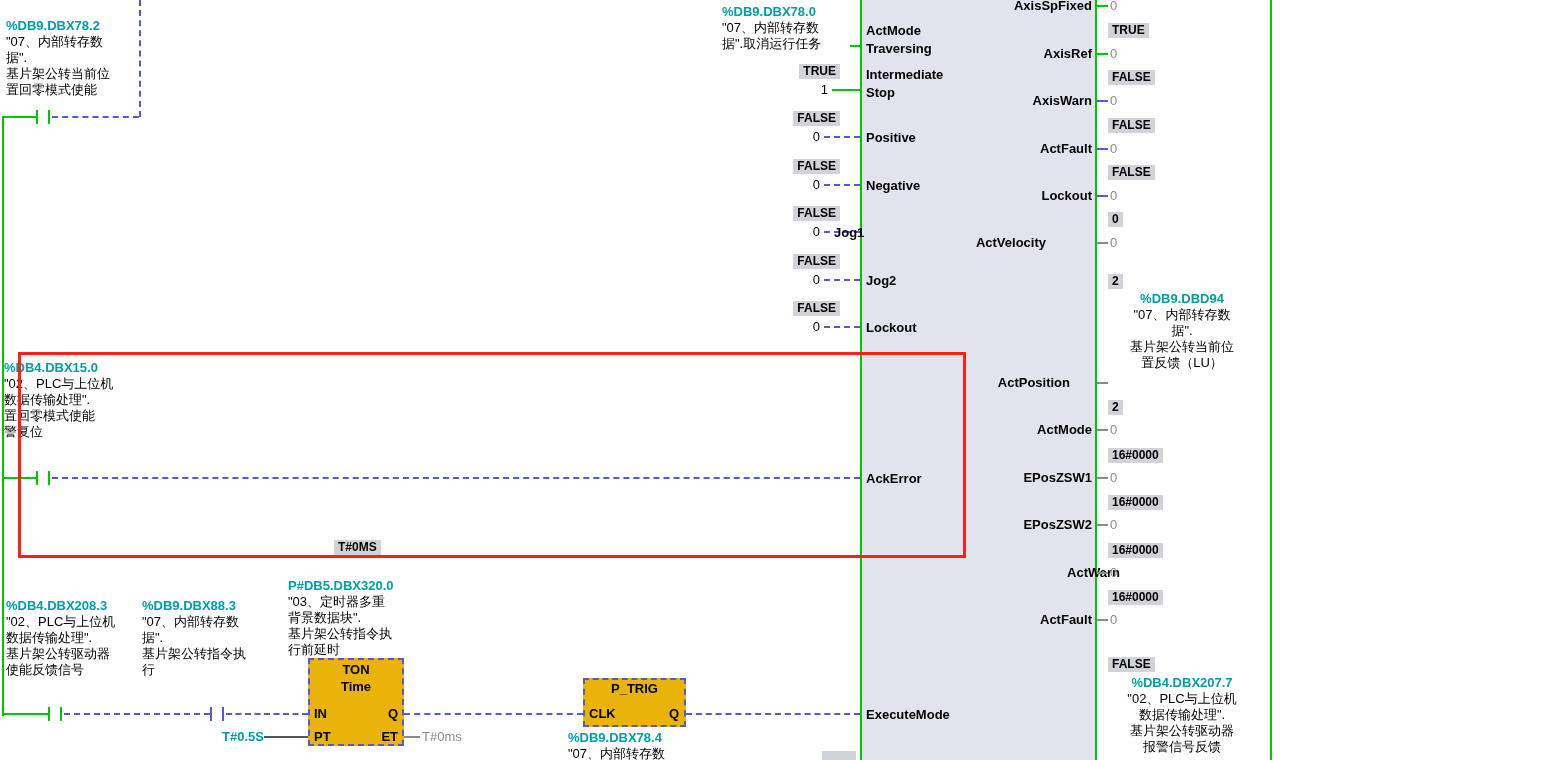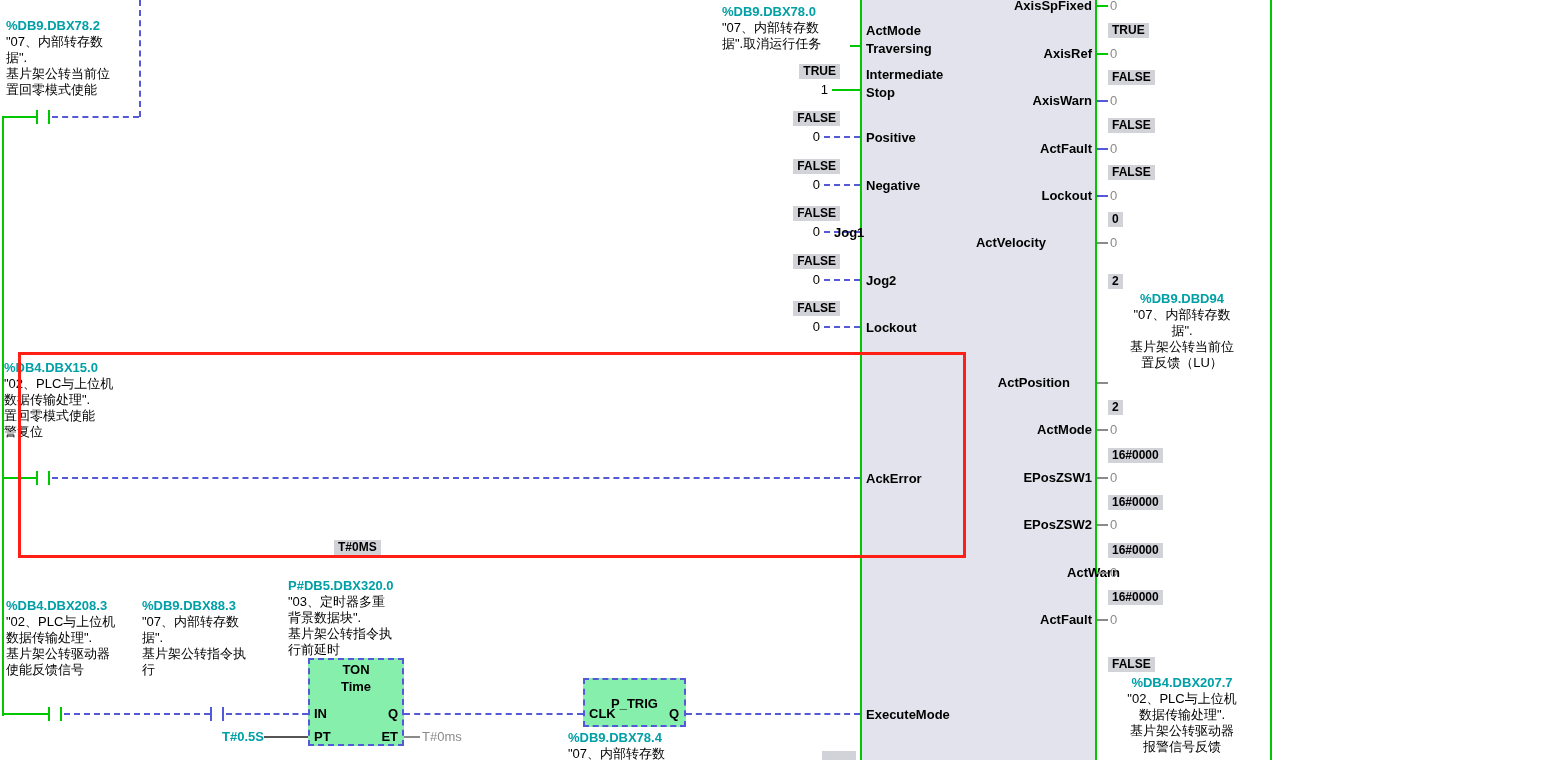--- a/index.html
+++ b/index.html
@@ -17,21 +17,21 @@
   .mon{position:absolute;color:#8A8A8A;line-height:15px;white-space:nowrap}
   .wh{position:absolute;border-top:2px solid #00C800;height:0}
   .wv{position:absolute;border-left:2px solid #00C800;width:0}
   .dash{border-top-style:dashed;border-top-color:#5459D8}
   .dashv{border-left-style:dashed;border-left-color:#5459D8}
   .gray{border-top-color:#8A8A8A}
   .dark{border-top-color:#555}
   .contact{position:absolute;width:14px;height:14px;border-left:2px solid #00C800;border-right:2px solid #00C800}
   .contact.blue{border-left-color:#5459D8;border-right-color:#5459D8}
   .fbbox{position:absolute;background:#E3E3ED;border-left:2px solid #00C800;border-right:2px solid #00C800}
-  .dbox{position:absolute;background:#86efac;border:2px dashed #5459D8}
+  .dbox{position:absolute;background:#eab308;border:2px dashed #5459D8}
   .dbox .title{font-weight:bold;text-align:center;line-height:17px}
   .dpin{position:absolute;font-weight:bold;line-height:15px}
   .redrect{position:absolute;border:3px solid #FF1F14;z-index:6;pointer-events:none}
   .partial{position:absolute;background:#D2D2D9}
 </style>
 </head>
 <body>
 
 <div class="canvas">
 
@@ -225,21 +225,21 @@
   </div>
 
   <div class="addr" style="position:absolute;left:222px;top:729px">T#0.5S</div>
   <div class="wh dark" style="left:264px;top:736px;width:44px"></div>
   <div class="wh gray" style="left:404px;top:736px;width:16px"></div>
   <div class="mon" style="left:422px;top:729px">T#0ms</div>
 
   <div class="wh dash" style="left:404px;top:713px;width:179px"></div>
 
   <div class="dbox" style="left:583px;top:678px;width:103px;height:49px">
-    <div class="title" style="margin-top:15px">P_TRIG</div>
+    <div class="title" style="margin-top:0">P_TRIG</div>
     <div class="dpin" style="left:4px;top:26px">CLK</div>
     <div class="dpin" style="right:5px;top:26px">Q</div>
   </div>
 
   <div class="opblock" style="left:568px;top:730px;width:132px">
     <div class="addr">%DB9.DBX78.4</div>
     <div>"07、内部转存数</div>
   </div>
 
   <div class="wh dash" style="left:686px;top:713px;width:174px"></div>

